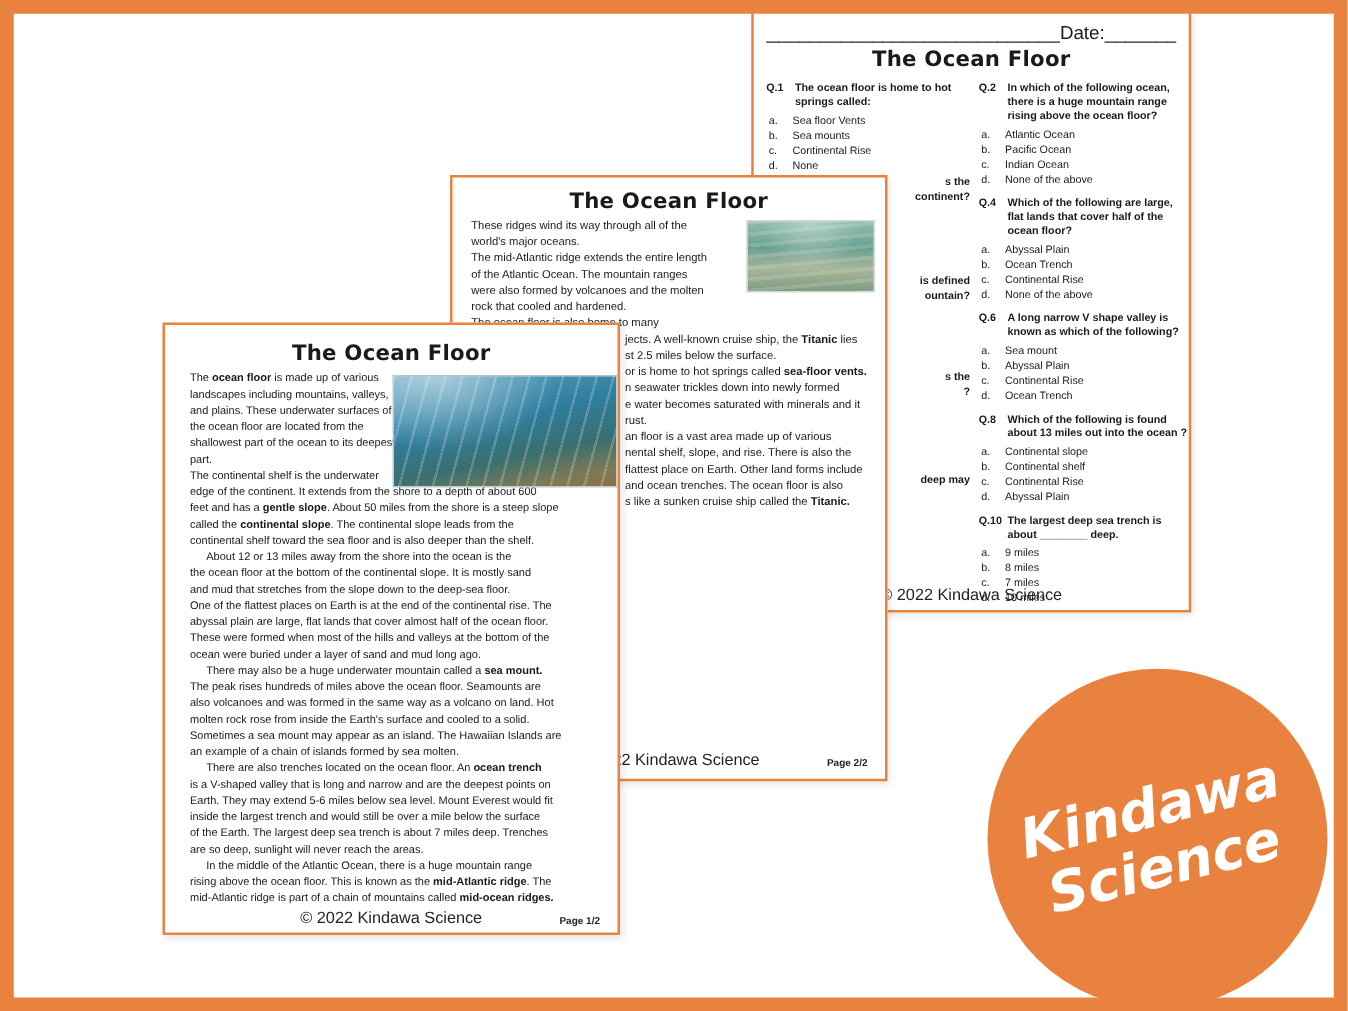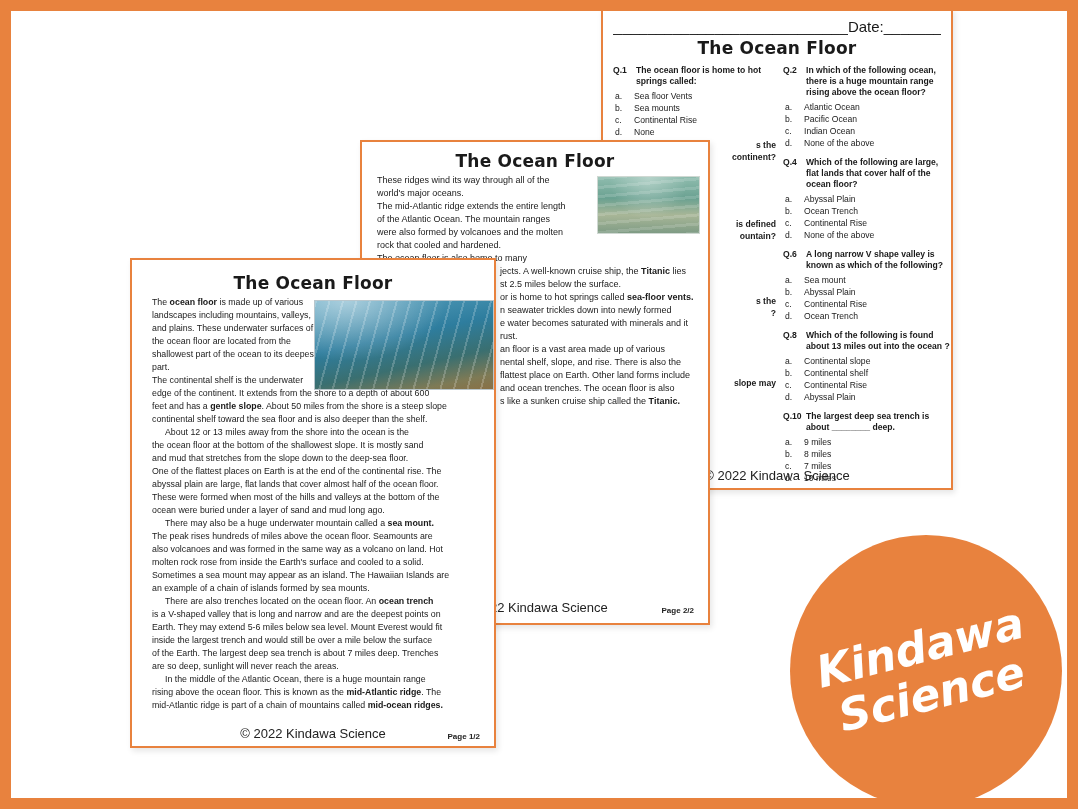--- a/index.html
+++ b/index.html
@@ -229,21 +229,21 @@
     </div>
   <div class="quiz-frag" id="frag2">
       <div class="line">is defined</div>
       <div class="line">ountain?</div>
     </div>
   <div class="quiz-frag" id="frag3">
       <div class="line">s the</div>
       <div class="line">?</div>
     </div>
   <div class="quiz-frag" id="frag4">
-      <div class="line">slope may</div>
+      <div class="line">deep may</div>
     </div>
 
   <div class="page-footer-center">© 2022 Kindawa Science</div>
 </div>
 
 <div class="page" id="page2">
   <div class="page-title" id="p2-title">The Ocean Floor</div>
   <div class="p2-photo"></div>
   <div class="p2-para">
       <div class="line">These ridges wind its way through all of the</div>
@@ -276,34 +276,35 @@
   <div class="p1-text">
       <div class="line narrow"><span>The </span><span class="b">ocean floor</span><span> is made up of various</span></div>
       <div class="line narrow">landscapes including mountains, valleys,</div>
       <div class="line narrow">and plains. These underwater surfaces of</div>
       <div class="line narrow">the ocean floor are located from the</div>
       <div class="line narrow">shallowest part of the ocean to its deepest</div>
       <div class="line narrow">part.</div>
       <div class="line narrow">The continental shelf is the underwater</div>
       <div class="line">edge of the continent. It extends from the shore to a depth of about 600</div>
       <div class="line"><span>feet and has a </span><span class="b">gentle slope</span><span>. About 50 miles from the shore is a steep slope</span></div>
+      <div class="line"><span>called the </span><span class="b">continental slope</span><span>. The continental slope leads from the</span></div>
       <div class="line">continental shelf toward the sea floor and is also deeper than the shelf.</div>
       <div class="line ind">About 12 or 13 miles away from the shore into the ocean is the</div>
-      <div class="line">the ocean floor at the bottom of the shallowest slope. It is mostly sand</div>
+      <div class="line">the ocean floor at the bottom of the continental slope. It is mostly sand</div>
       <div class="line">and mud that stretches from the slope down to the deep-sea floor.</div>
       <div class="line">One of the flattest places on Earth is at the end of the continental rise. The</div>
       <div class="line">abyssal plain are large, flat lands that cover almost half of the ocean floor.</div>
       <div class="line">These were formed when most of the hills and valleys at the bottom of the</div>
       <div class="line">ocean were buried under a layer of sand and mud long ago.</div>
       <div class="line ind"><span>There may also be a huge underwater mountain called a </span><span class="b">sea mount.</span></div>
       <div class="line">The peak rises hundreds of miles above the ocean floor. Seamounts are</div>
       <div class="line">also volcanoes and was formed in the same way as a volcano on land. Hot</div>
       <div class="line">molten rock rose from inside the Earth's surface and cooled to a solid.</div>
       <div class="line">Sometimes a sea mount may appear as an island. The Hawaiian Islands are</div>
-      <div class="line">an example of a chain of islands formed by sea mounts.</div>
+      <div class="line">an example of a chain of islands formed by sea molten.</div>
       <div class="line ind"><span>There are also trenches located on the ocean floor. An </span><span class="b">ocean trench</span></div>
       <div class="line">is a V-shaped valley that is long and narrow and are the deepest points on</div>
       <div class="line">Earth. They may extend 5-6 miles below sea level. Mount Everest would fit</div>
       <div class="line">inside the largest trench and would still be over a mile below the surface</div>
       <div class="line">of the Earth. The largest deep sea trench is about 7 miles deep. Trenches</div>
       <div class="line">are so deep, sunlight will never reach the areas.</div>
       <div class="line ind">In the middle of the Atlantic Ocean, there is a huge mountain range</div>
       <div class="line"><span>rising above the ocean floor. This is known as the </span><span class="b">mid-Atlantic ridge</span><span>. The</span></div>
       <div class="line"><span>mid-Atlantic ridge is part of a chain of mountains called </span><span class="b">mid-ocean ridges.</span></div>
     </div>

